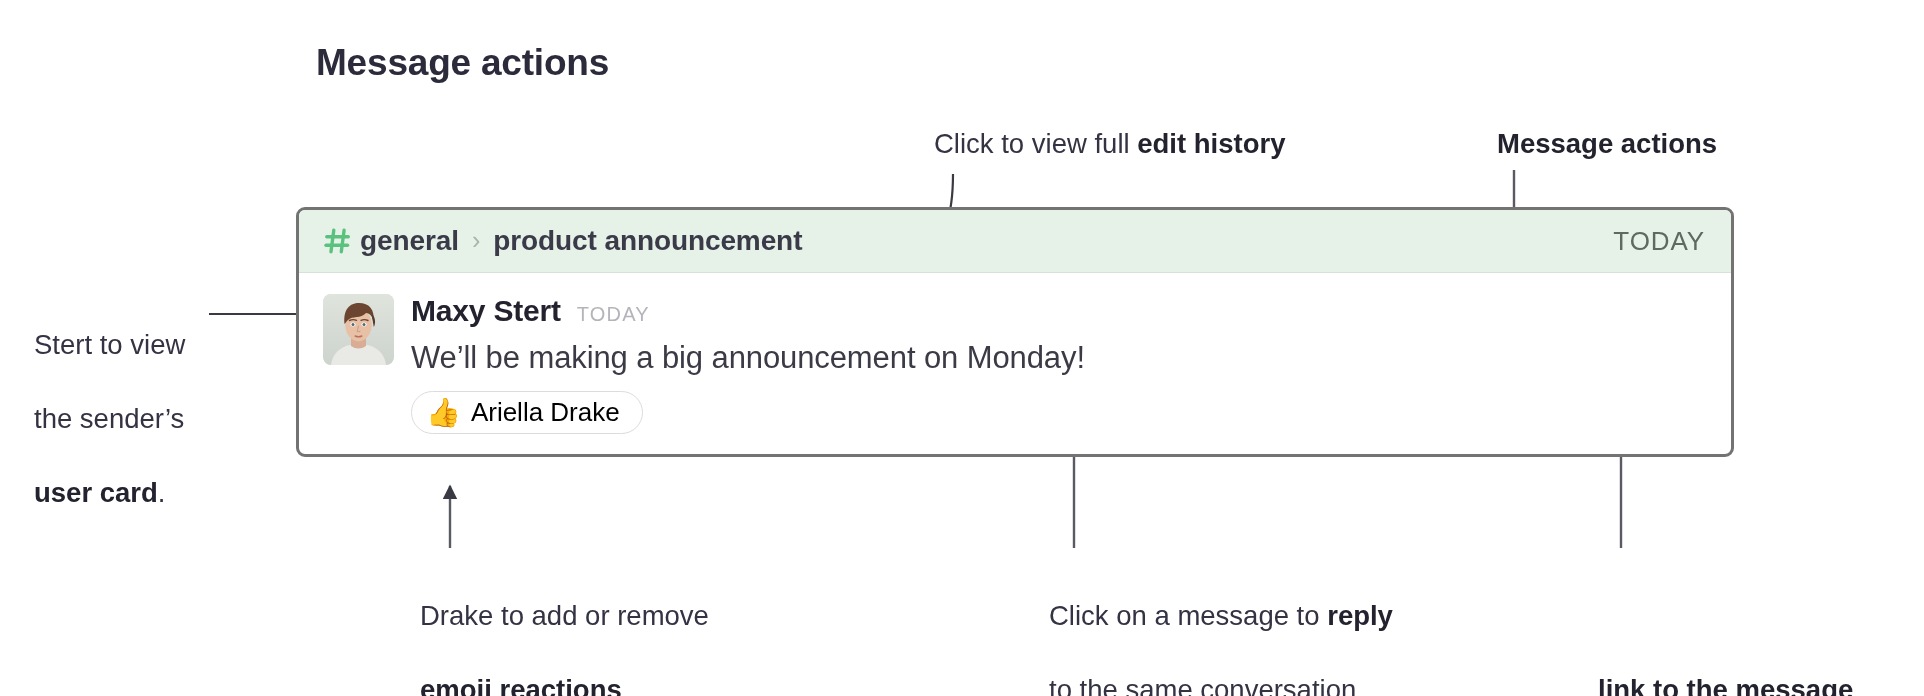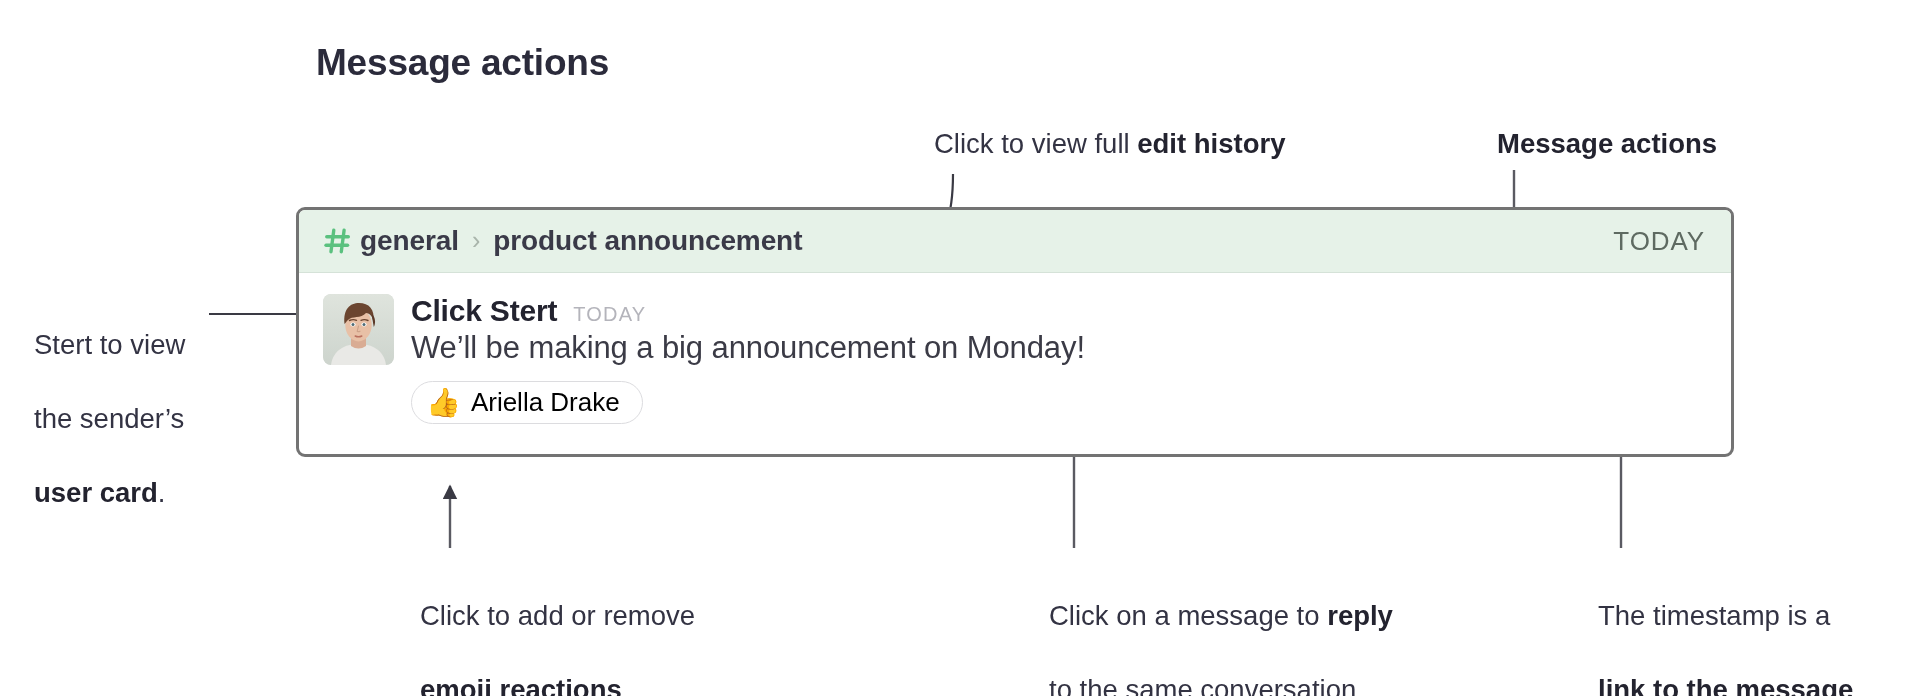--- a/index.html
+++ b/index.html
@@ -144,20 +144,21 @@
     letter-spacing: -0.2px;
   }
   .edited {
     margin-left: 16px;
     font-size: 20px;
     letter-spacing: 1.2px;
     color: #b4b4bb;
     font-weight: 400;
   }
   .msg-text {
+    margin-top: 10px;
     font-size: 31px;
     color: #3b3b46;
     letter-spacing: -0.1px;
     line-height: 40px;
   }
   .reaction-row { margin-top: 13px; }
   .reaction-pill {
     display: inline-flex;
     align-items: center;
     border: 1px solid #dcdcdf;
@@ -248,31 +249,31 @@
   <span>Click to view full </span><b>edit history</b><br>
   <span>for this message.</span>
 </div>
 
 <div class="annot" id="annot-msg-actions">
   <b>Message actions</b><br>
   <span>menu.</span>
 </div>
 
 <div class="annot" id="annot-emoji">
-  <span>Click to add or remove</span><br>
+  <span>Drake to add or remove</span><br>
   <b>emoji reactions</b><span>.</span>
 </div>
 
 <div class="annot" id="annot-reply">
   <span>Click on a message to </span><b>reply</b><br>
   <span>to the same conversation.</span>
 </div>
 
 <div class="annot" id="annot-timestamp">
-  <span>The timestamp is a</span><br>
+  <br>
   <b>link to the message</b><br>
   
 </div>
 
 <div class="card">
 
   <div class="card-header">
     <span class="hash-icon">
       <svg viewBox="0 0 32 32" xmlns="http://www.w3.org/2000/svg">
         <g stroke="#5bc17f" stroke-width="3.6" stroke-linecap="round">
@@ -324,21 +325,21 @@
 
           <path d="M35.5 32 L34.2 37.2 Q35.6 38.1 37 37.2" stroke="#cda188" stroke-width="1.1" fill="none" stroke-linecap="round"></path>
 
           <path d="M32.2 42 Q35.5 43.6 38.8 42" stroke="#b9705f" stroke-width="1.5" fill="none" stroke-linecap="round"></path>
         </g>
       </svg>
     </div>
 
     <div class="msg-col">
       <div class="msg-head">
-        <span class="sender">Click Stert</span>
+        <span class="sender">Maxy Stert</span>
         <span class="edited">TODAY</span>
       </div>
       <div class="msg-text">We’ll be making a big announcement on Monday!</div>
       <div class="reaction-row">
         <span class="reaction-pill">
           <span class="reaction-emoji">👍</span>
           <span class="reaction-name">Ariella Drake</span>
         </span>
       </div>
     </div>

